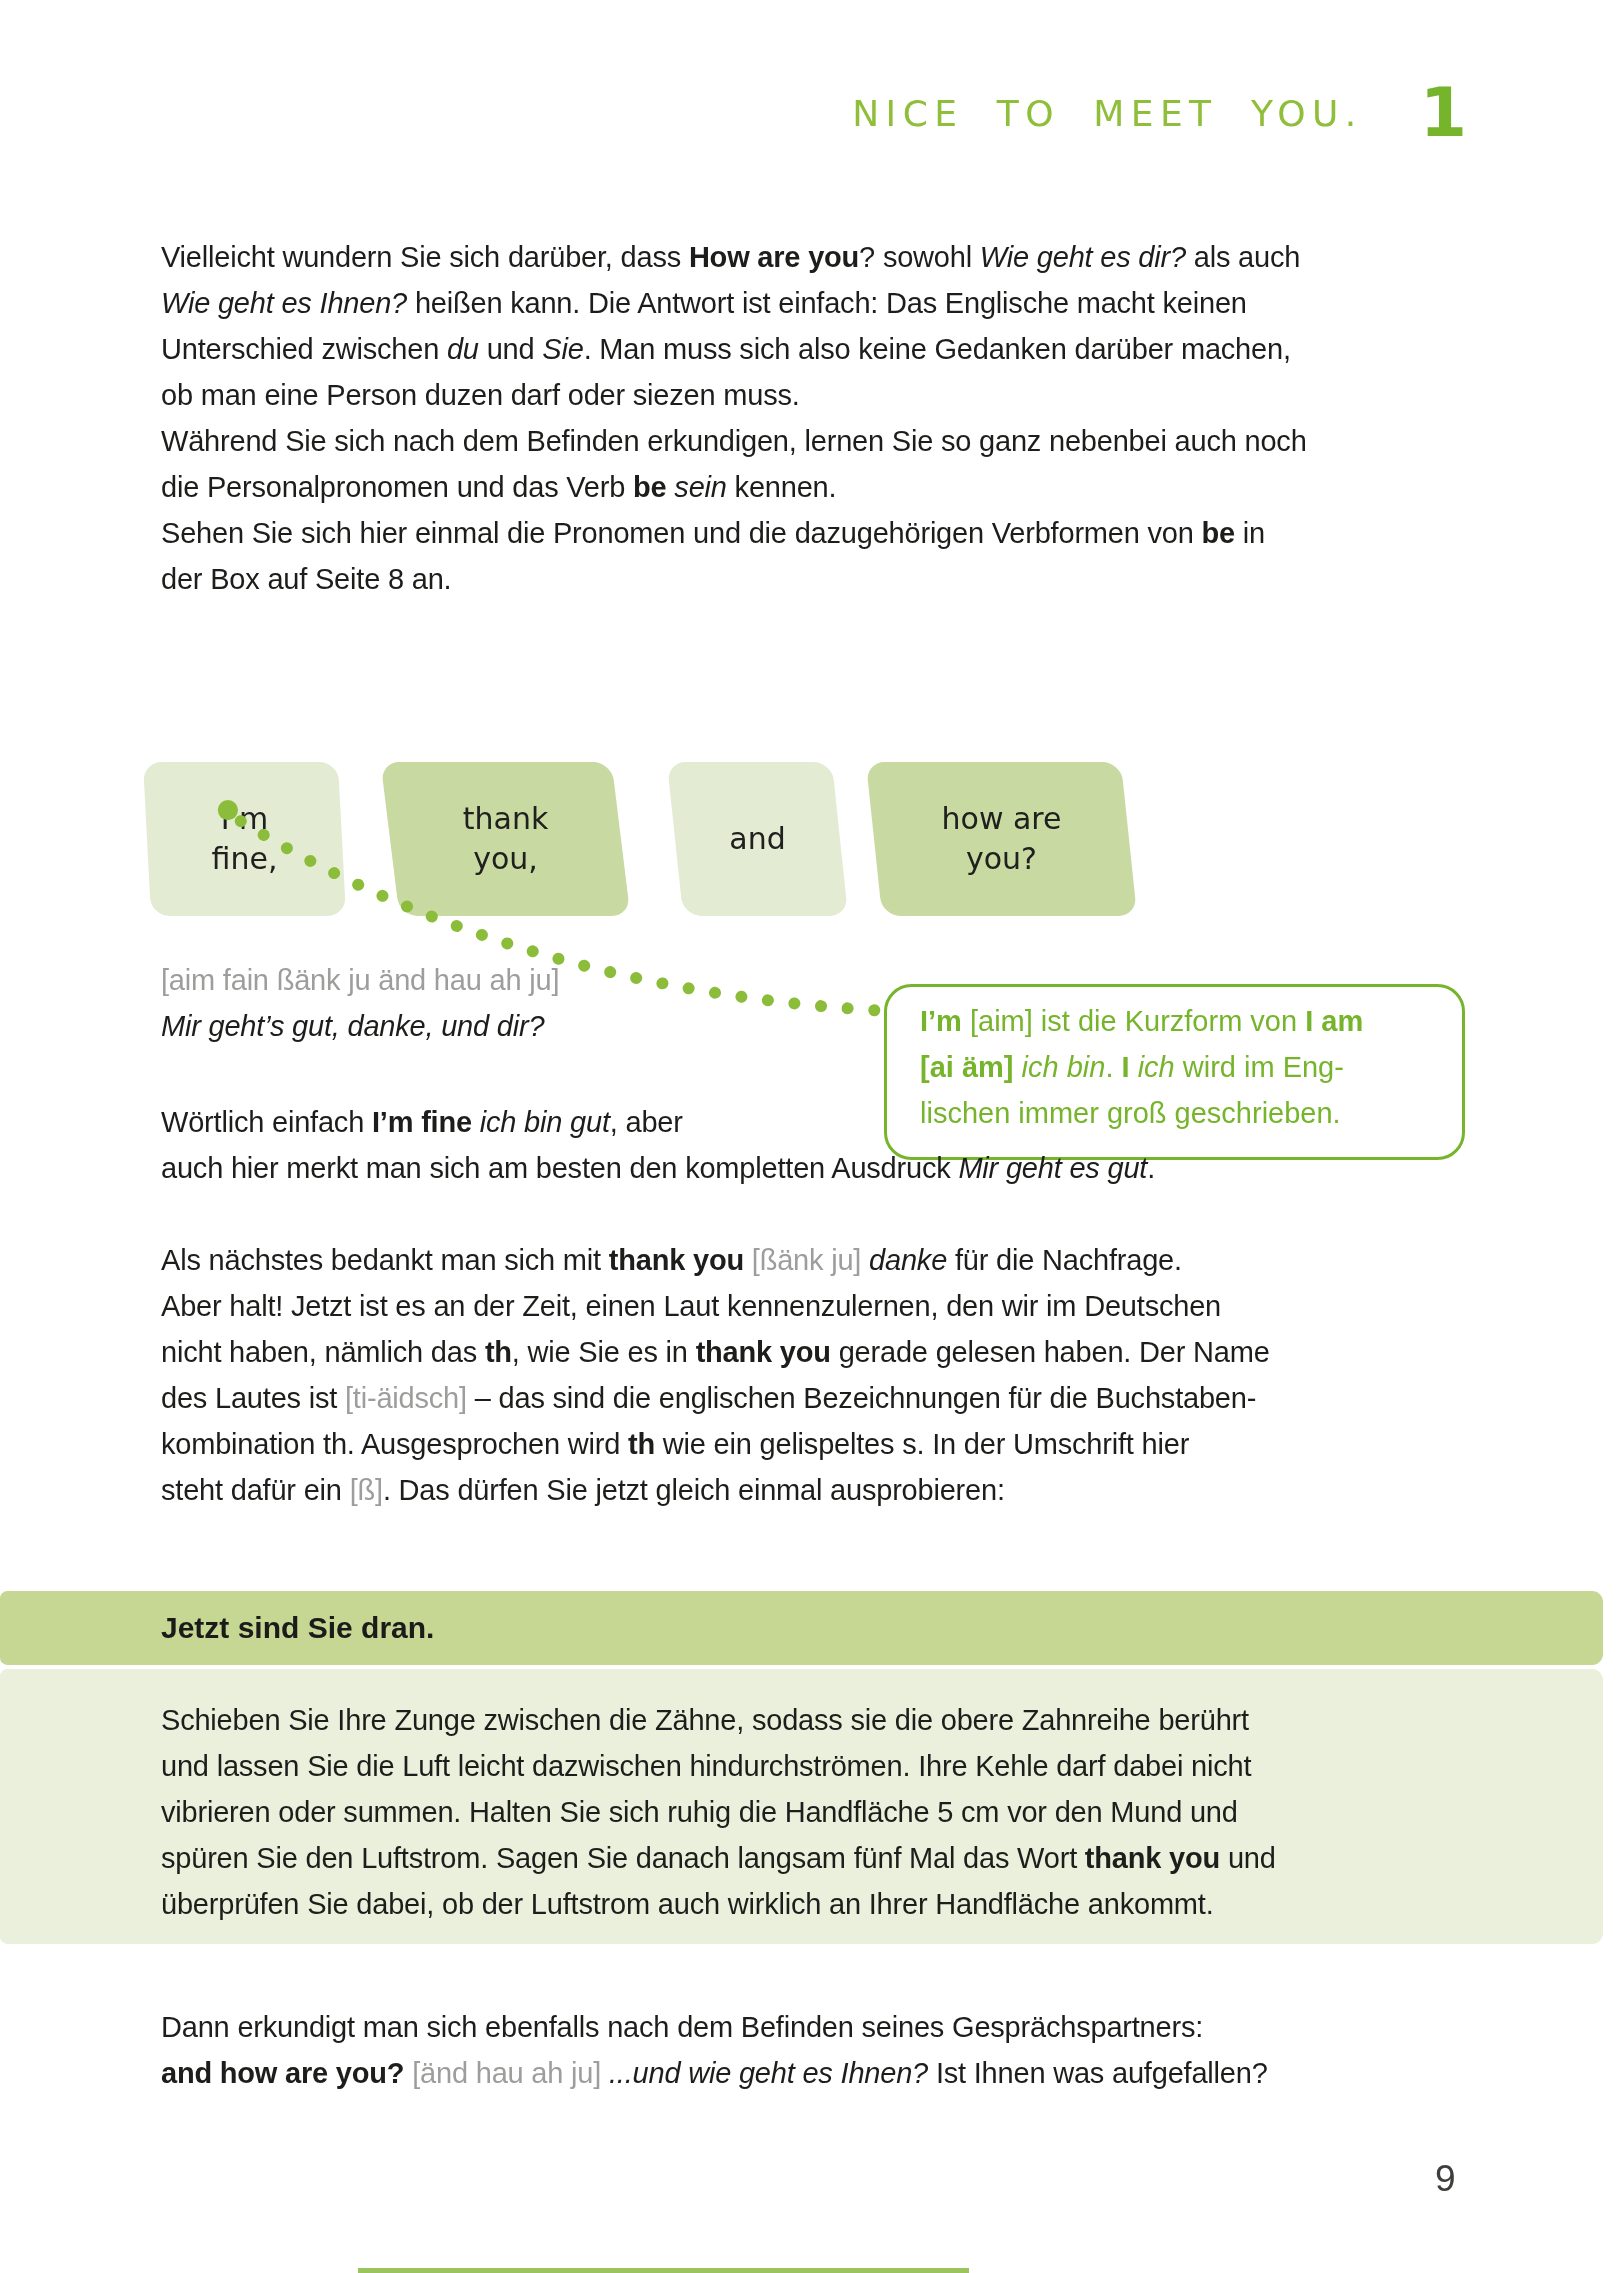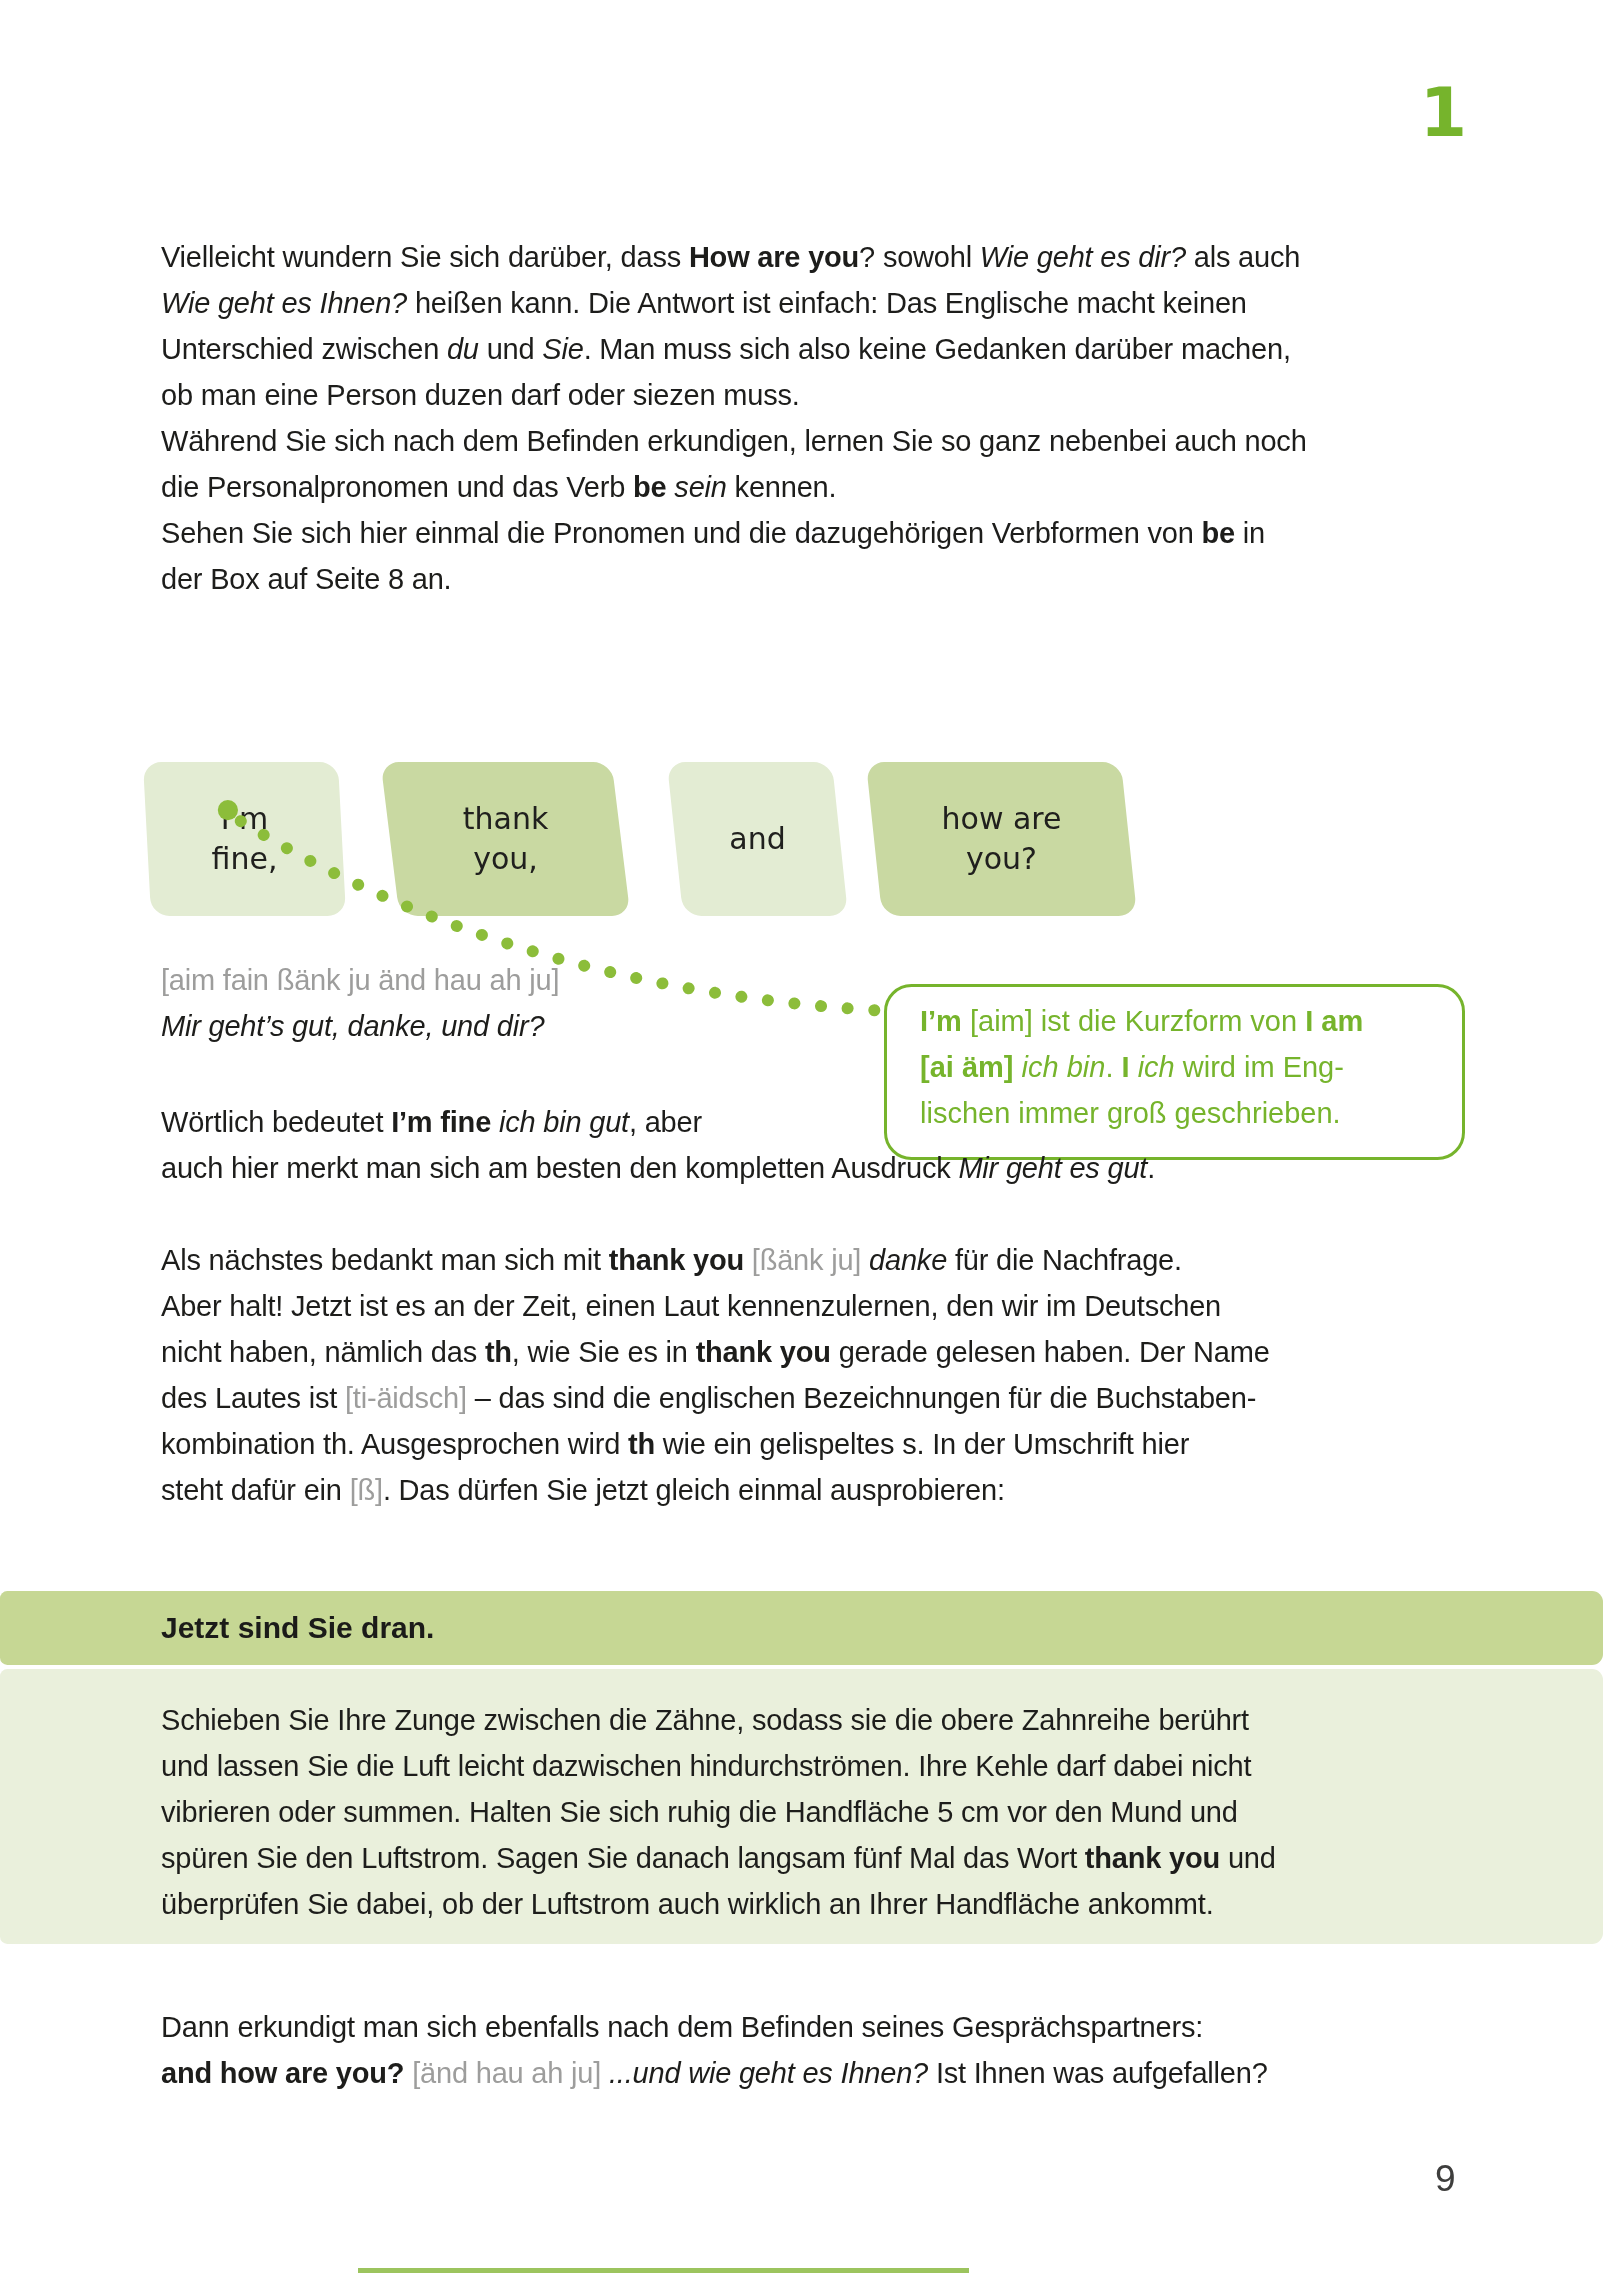--- a/index.html
+++ b/index.html
@@ -77,20 +77,21 @@
   
   .page-number{position:absolute;left:1435px;top:2158px;font-size:37px;color:#3e3e3d;}
   .bottom-strip{position:absolute;left:358px;top:2268px;width:611px;height:5.5px;background:#9cc45e;}
 </style>
 </head>
 <body>
 
 <div class="page">
 
   <header class="page-header">
+    <div class="chapter-title">NICE TO MEET YOU.</div>
     <div class="chapter-number">1</div>
   </header>
 
   <p id="intro" class="body-text"><span>Vielleicht wundern Sie sich darüber, dass </span><span class="seg-b">How are you</span><span>? sowohl </span><span class="seg-i">Wie geht es dir?</span><span> als auch</span><br><span class="seg-i">Wie geht es Ihnen?</span><span> heißen kann. Die Antwort ist einfach: Das Englische macht keinen</span><br><span>Unterschied zwischen </span><span class="seg-i">du</span><span> und </span><span class="seg-i">Sie</span><span>. Man muss sich also keine Gedanken darüber machen,</span><br><span>ob man eine Person duzen darf oder siezen muss.</span><br><span>Während Sie sich nach dem Befinden erkundigen, lernen Sie so ganz nebenbei auch noch</span><br><span>die Personalpronomen und das Verb </span><span class="seg-b">be</span><span> </span><span class="seg-i">sein</span><span> kennen.</span><br><span>Sehen Sie sich hier einmal die Pronomen und die dazugehörigen Verbformen von </span><span class="seg-b">be</span><span> in</span><br><span>der Box auf Seite 8 an.</span></p>
 
 
   <div class="bubble tone-light" id="bubble-1">
     <div class="bubble-inner">
       <span>I’m</span>
       <span>fine,</span>
@@ -117,21 +118,21 @@
   <svg class="dots-svg" viewBox="0 0 1300 330" xmlns="http://www.w3.org/2000/svg">
     <circle cx="248" cy="72" r="11" fill="#8cbd3a"></circle>
     <path d="M 262 84 Q 620 305 1128 293" fill="none" stroke="#8cbd3a" stroke-width="13" stroke-linecap="round" stroke-dasharray="0.1 29"></path>
   </svg>
 
   <p id="translation" class="body-text">Mir geht’s gut, danke, und dir?</p>
   <p id="phonetic" class="body-text">[aim fain ßänk ju änd hau ah ju]</p>
 
   <div class="callout"><span class="seg-b">I’m</span><span> [aim] ist die Kurzform von </span><span class="seg-b">I am</span><br><span class="seg-b">[ai äm]</span><span> </span><span class="seg-i">ich bin</span><span>. </span><span class="seg-b">I</span><span> </span><span class="seg-i">ich</span><span> wird im Eng-</span><br><span>lischen immer groß geschrieben.</span></div>
 
-  <p id="literal-note" class="body-text"><span>Wörtlich bedeutet </span><span class="seg-b">I’m fine</span><span> </span><span class="seg-i">ich bin gut</span><span>, aber</span><br><span>auch hier merkt man sich am besten den kompletten Ausdruck </span><span class="seg-i">Mir geht es gut</span><span>.</span></p>
+  <p id="literal-note" class="body-text"><span>Wörtlich einfach </span><span class="seg-b">I’m fine</span><span> </span><span class="seg-i">ich bin gut</span><span>, aber</span><br><span>auch hier merkt man sich am besten den kompletten Ausdruck </span><span class="seg-i">Mir geht es gut</span><span>.</span></p>
 
   <p id="th-note" class="body-text"><span>Als nächstes bedankt man sich mit </span><span class="seg-b">thank you</span><span> </span><span class="seg-g">[ßänk ju]</span><span> </span><span class="seg-i">danke</span><span> für die Nachfrage.</span><br><span>Aber halt! Jetzt ist es an der Zeit, einen Laut kennenzulernen, den wir im Deutschen</span><br><span>nicht haben, nämlich das </span><span class="seg-b">th</span><span>, wie Sie es in </span><span class="seg-b">thank you</span><span> gerade gelesen haben. Der Name</span><br><span>des Lautes ist </span><span class="seg-g">[ti-äidsch]</span><span> – das sind die englischen Bezeichnungen für die Buchstaben-</span><br><span>kombination th. Ausgesprochen wird </span><span class="seg-b">th</span><span> wie ein gelispeltes s. In der Umschrift hier</span><br><span>steht dafür ein </span><span class="seg-g">[ß]</span><span>. Das dürfen Sie jetzt gleich einmal ausprobieren:</span></p>
 
   <div class="band-dark">
     <span class="band-title">Jetzt sind Sie dran.</span>
   </div>
   <div class="band-light">
     <p class="body-text"><span>Schieben Sie Ihre Zunge zwischen die Zähne, sodass sie die obere Zahnreihe berührt</span><br><span>und lassen Sie die Luft leicht dazwischen hindurchströmen. Ihre Kehle darf dabei nicht</span><br><span>vibrieren oder summen. Halten Sie sich ruhig die Handfläche 5 cm vor den Mund und</span><br><span>spüren Sie den Luftstrom. Sagen Sie danach langsam fünf Mal das Wort </span><span class="seg-b">thank you</span><span> und</span><br><span>überprüfen Sie dabei, ob der Luftstrom auch wirklich an Ihrer Handfläche ankommt.</span></p>
   </div>
 

